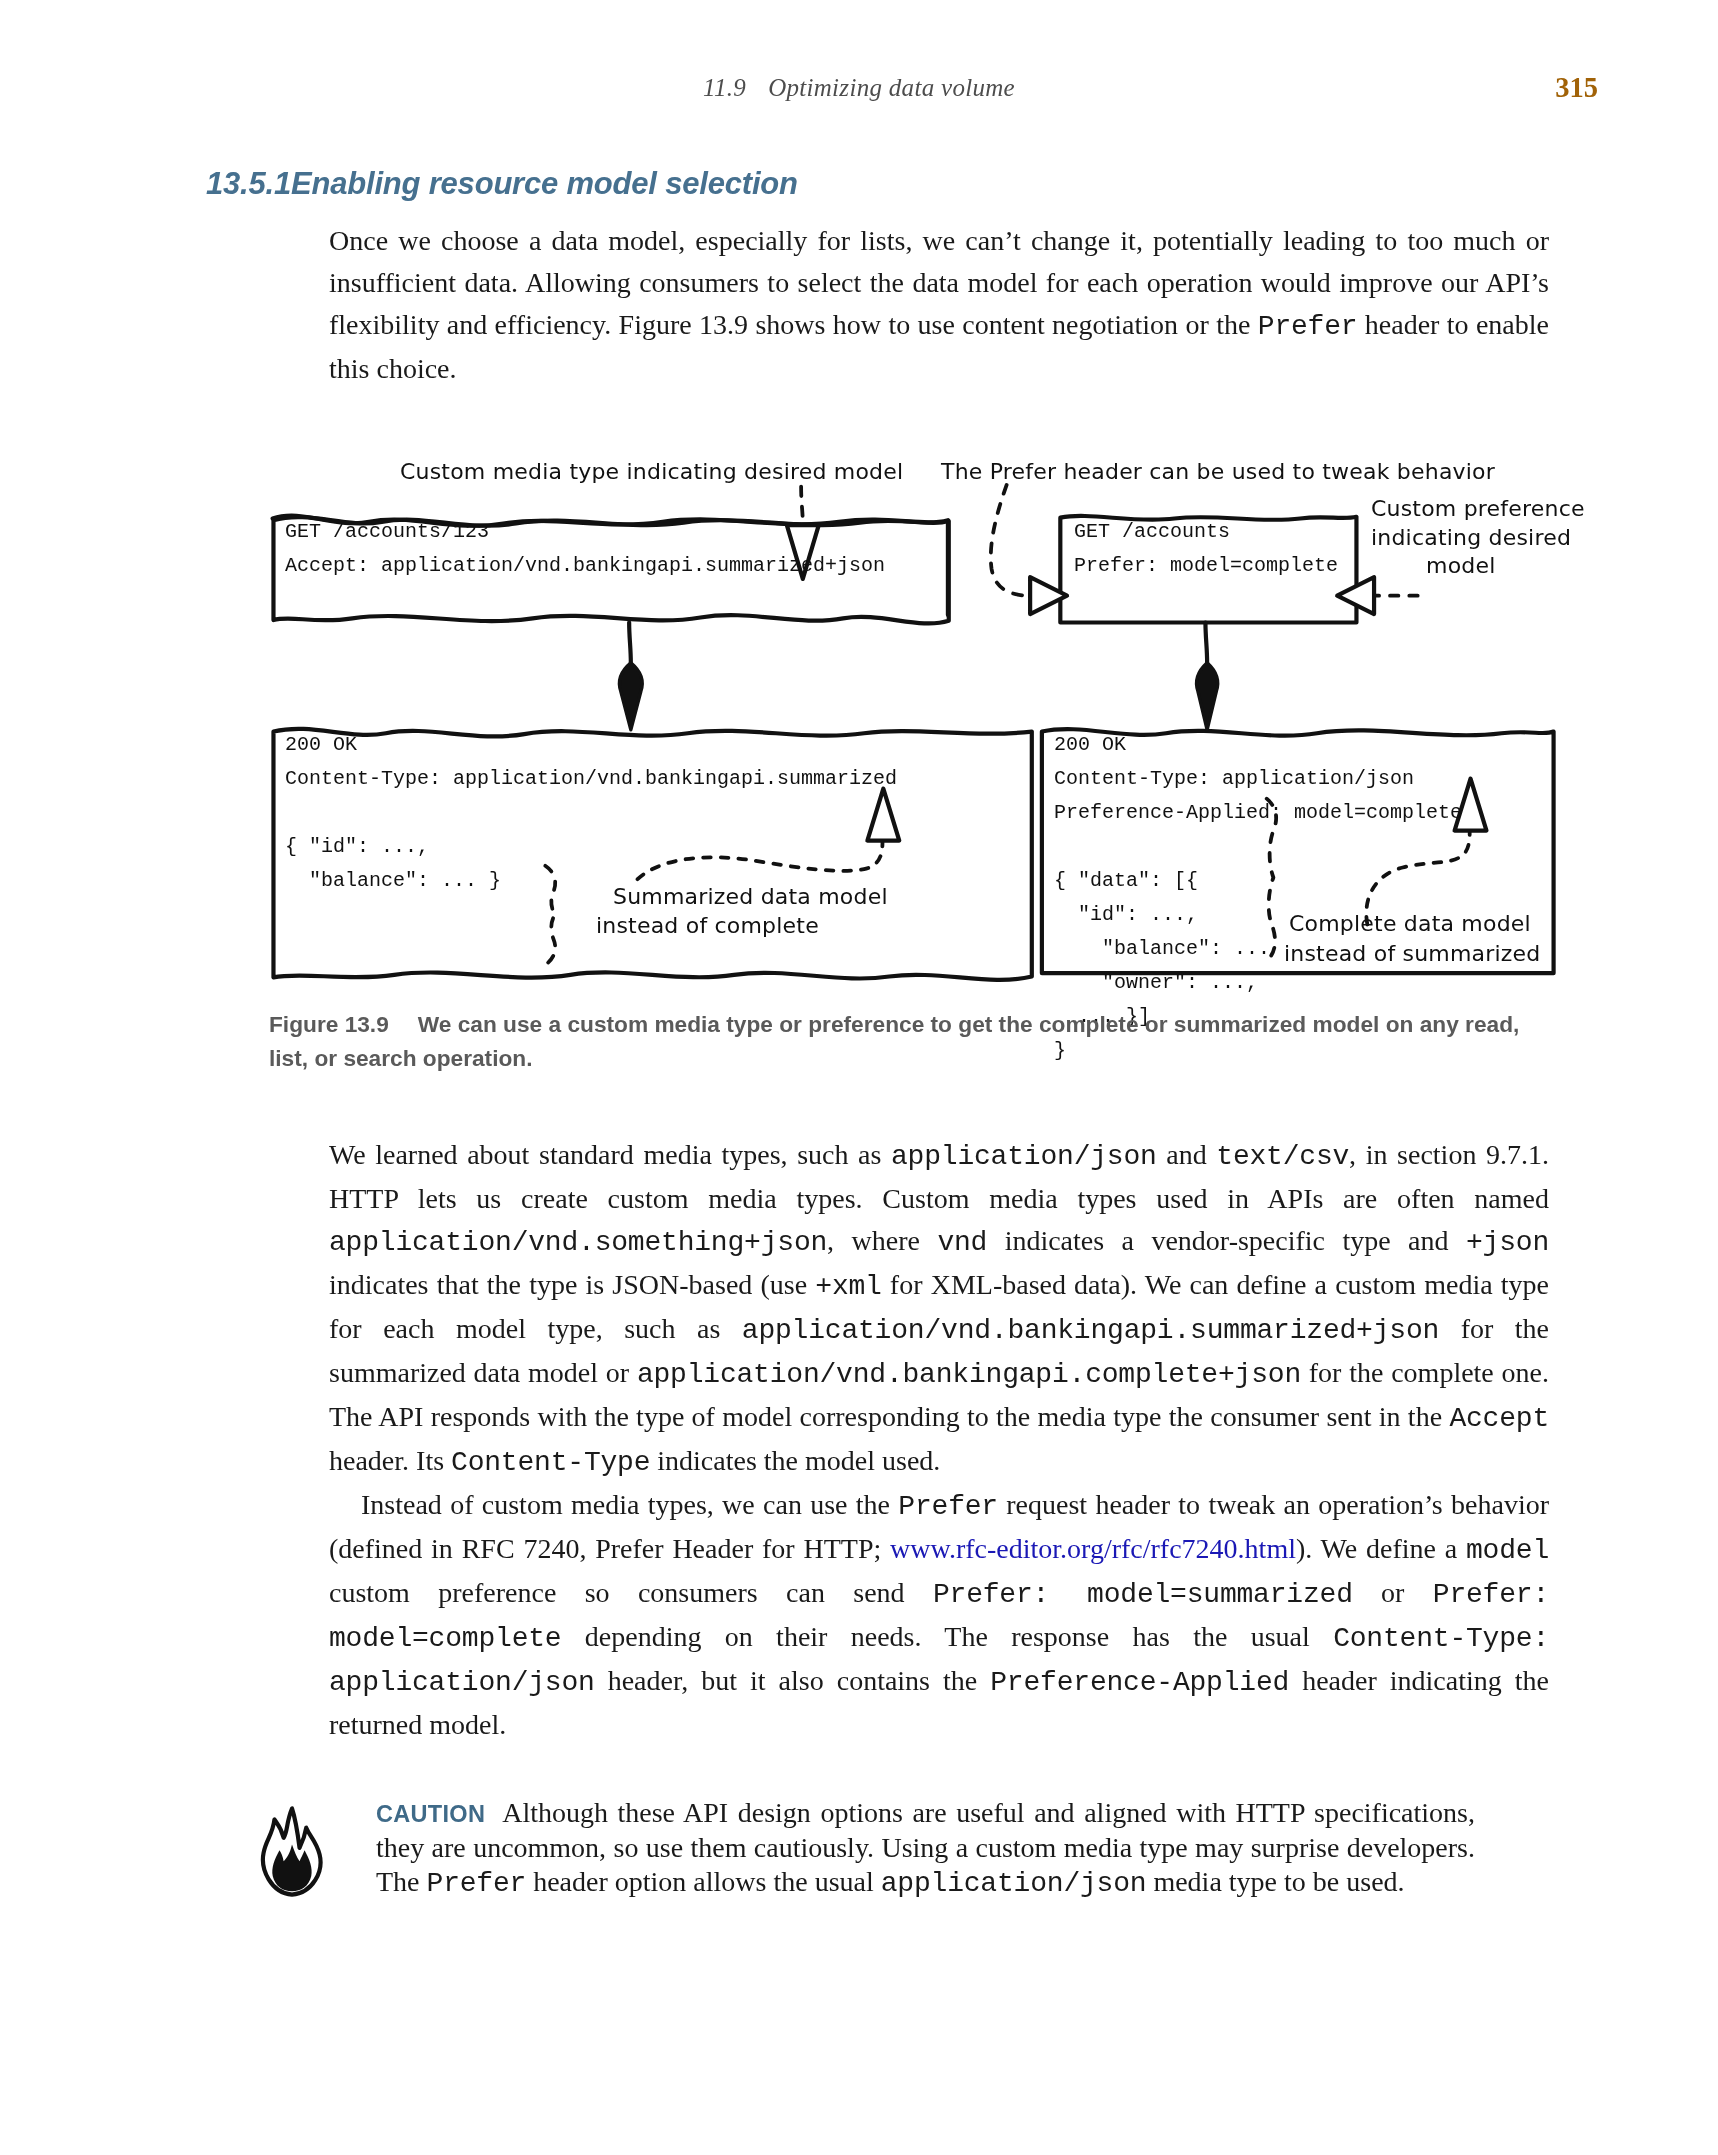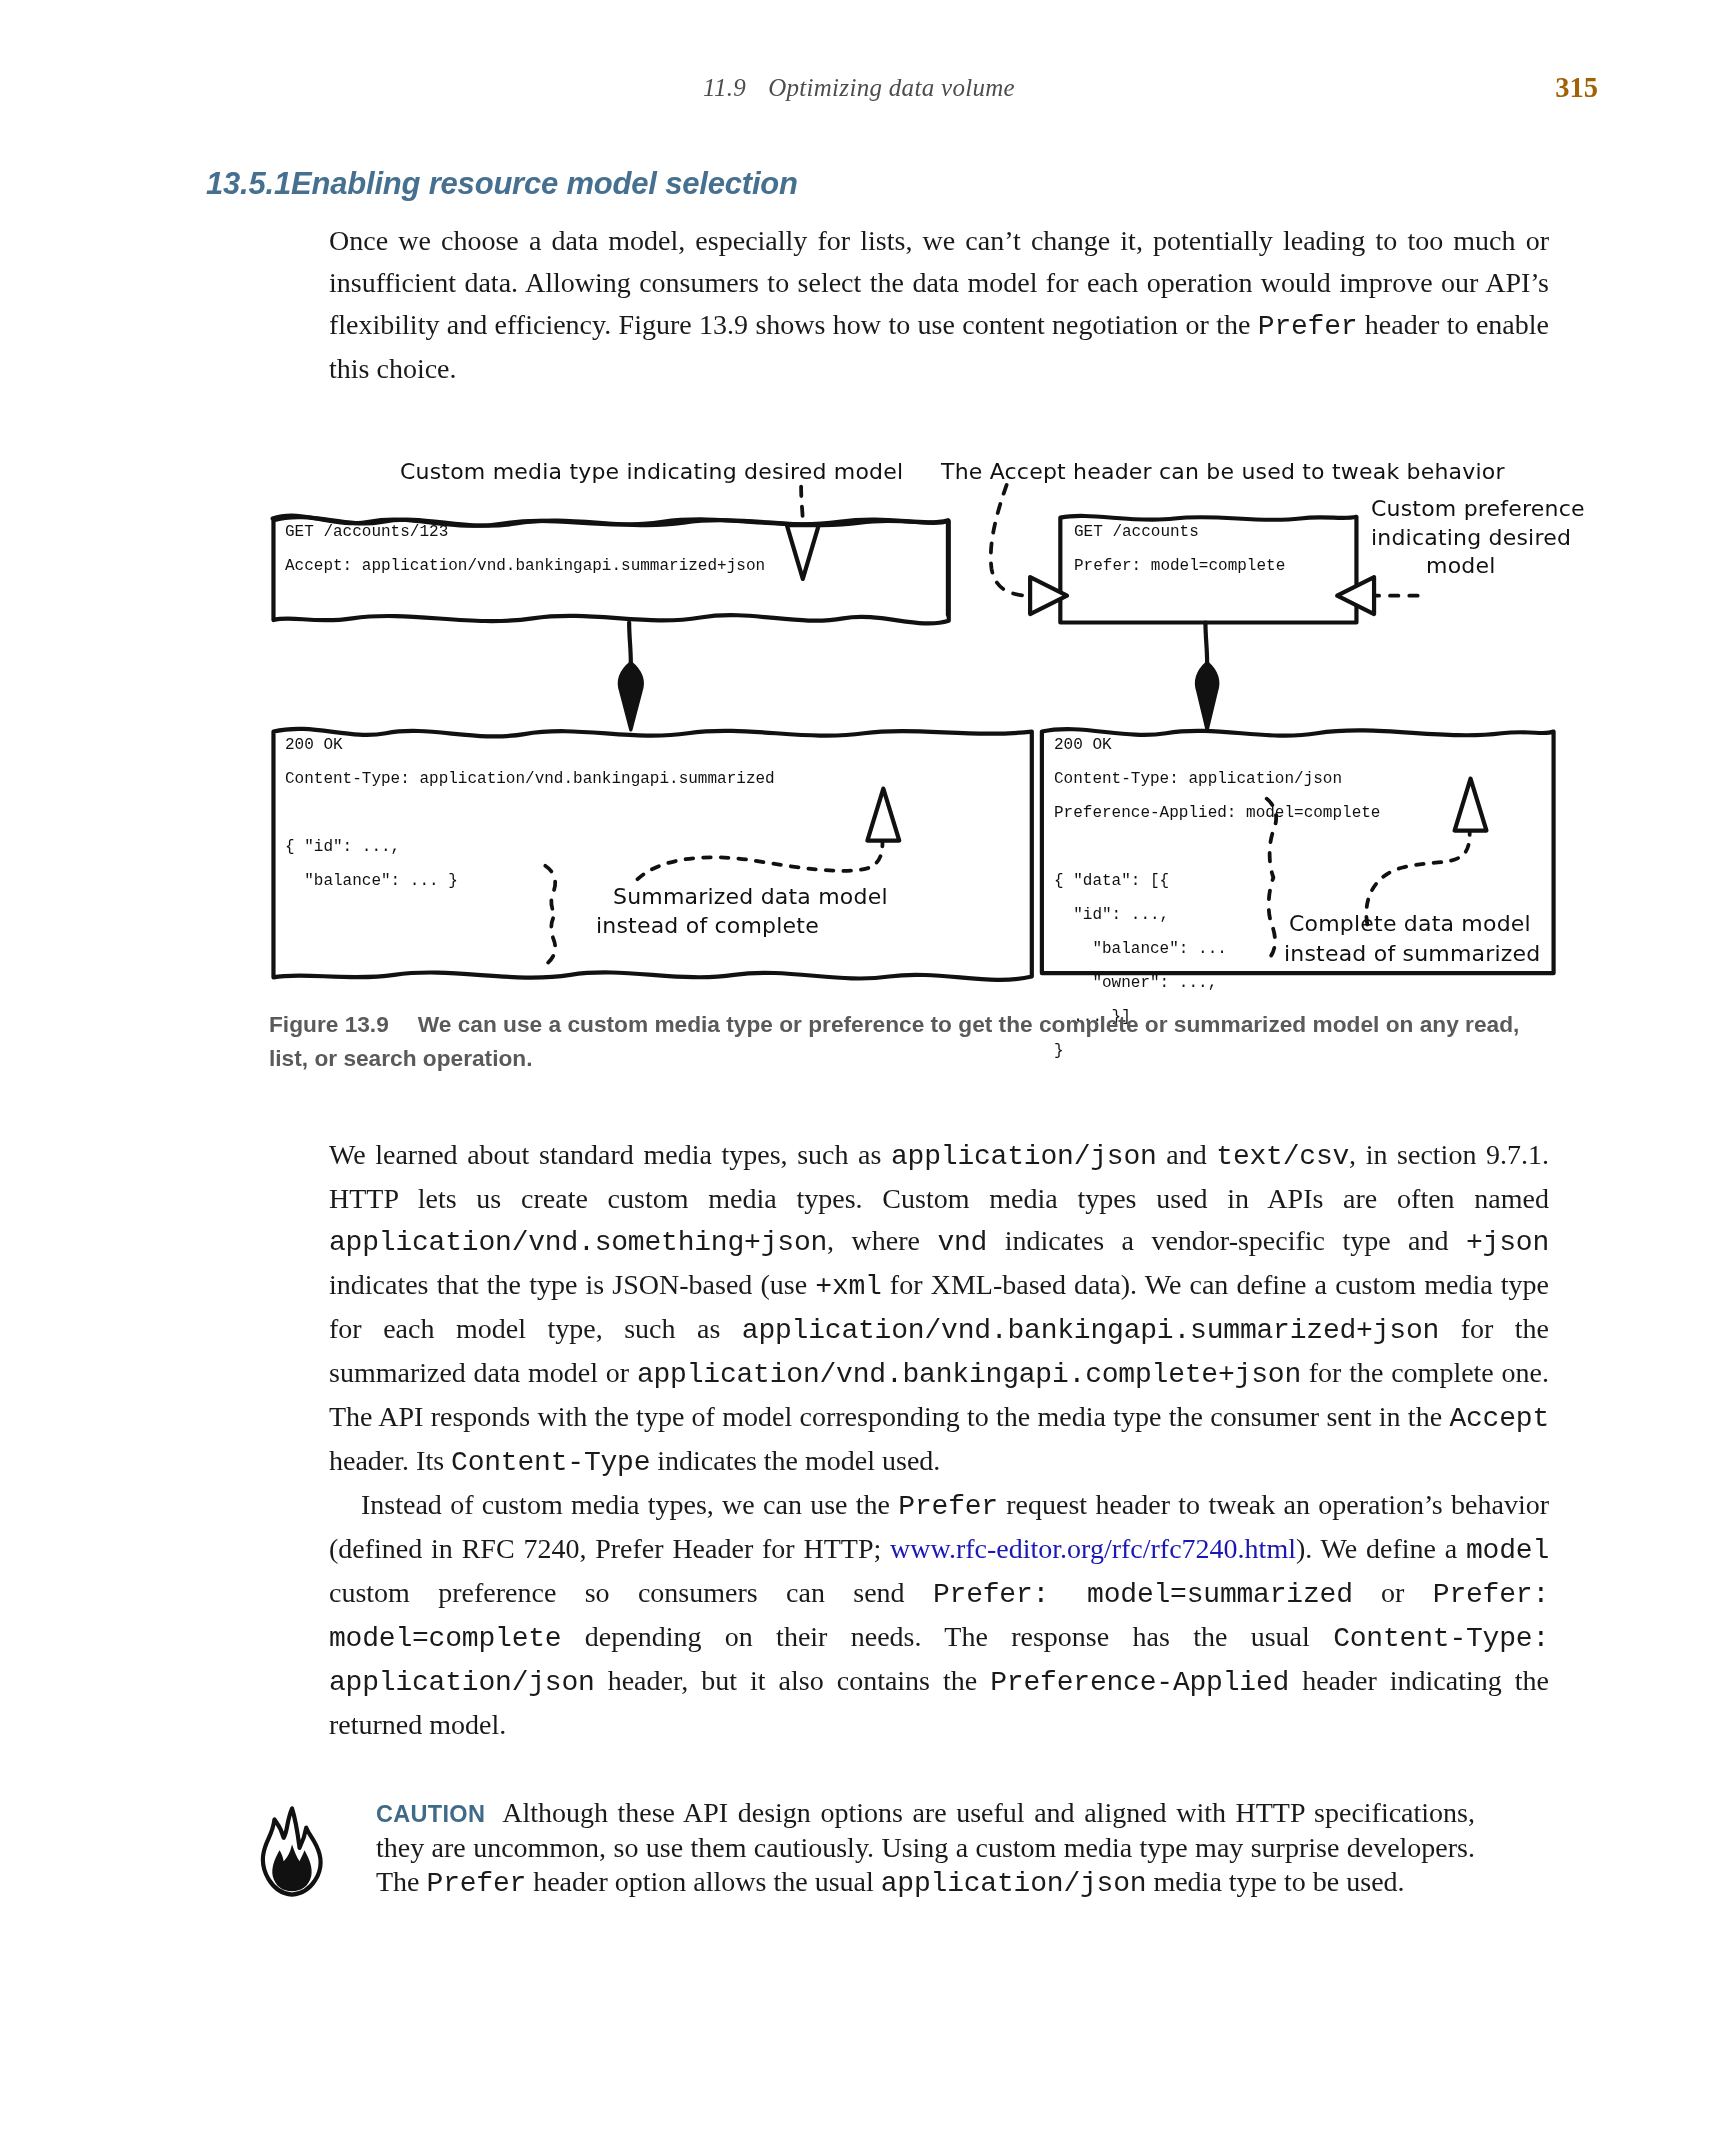--- a/index.html
+++ b/index.html
@@ -49,21 +49,21 @@
   .fig-caption{
     position:absolute;left:269px;top:1007px;width:1275px;
     font-family:"Liberation Sans",sans-serif;font-weight:bold;
     font-size:22.7px;line-height:34px;color:#5a5a5a;
   }
   .fig-caption .fc-label{margin-right:29px;}
 
   
   .boxtext{
     position:absolute;font-family:"Liberation Mono",monospace;
-    font-size:16px;line-height:34px;color:#111;white-space:pre;
+    font-size:20px;line-height:34px;color:#111;white-space:pre;
   }
   .anno{
     position:absolute;font-family:"DejaVu Sans",sans-serif;
     font-size:22px;line-height:28.5px;color:#111;white-space:pre;
     letter-spacing:0.2px;
   }
 
   
   .caution-wrap{position:absolute;left:252px;top:1796px;width:1309px;}
   .flame{position:absolute;left:4.2px;top:10px;width:72px;height:92px;}
@@ -268,21 +268,21 @@
 
         <path d="M 1630,1102 C 1624,1070 1640,1042 1672,1034 C 1700,1027 1726,1030 1740,1022 C 1750,1016 1752,1006 1752,992" stroke-dasharray="9 12" stroke-width="4.5"></path>
         <path d="M 1734,990 L 1772,990 L 1753,928 Z" fill="#ffffff" stroke-width="5"></path>
 
         <path d="M 1510,952 C 1522,962 1524,976 1518,990 C 1512,1006 1512,1030 1518,1046 C 1512,1062 1510,1086 1516,1102 C 1522,1118 1522,1134 1510,1146" stroke-dasharray="10 13" stroke-width="4.5"></path>
       </g>
     </svg>
 
     
     <div class="anno" style="left:400px;top:458px;">Custom media type indicating desired model</div>
-    <div class="anno" style="left:941px;top:458px;">The Accept header can be used to tweak behavior</div>
+    <div class="anno" style="left:941px;top:458px;">The Prefer header can be used to tweak behavior</div>
     <div class="anno" style="left:1371px;top:495px;">Custom preference</div>
     <div class="anno" style="left:1371px;top:524px;">indicating desired</div>
     <div class="anno" style="left:1426px;top:552px;">model</div>
 
     <div class="anno" style="left:591px;top:883px;margin-left:22px;">Summarized data model</div>
     <div class="anno" style="left:596px;top:912px;">instead of complete</div>
 
     <div class="anno" style="left:1289px;top:910px;">Complete data model</div>
     <div class="anno" style="left:1284px;top:940px;">instead of summarized</div>
 

